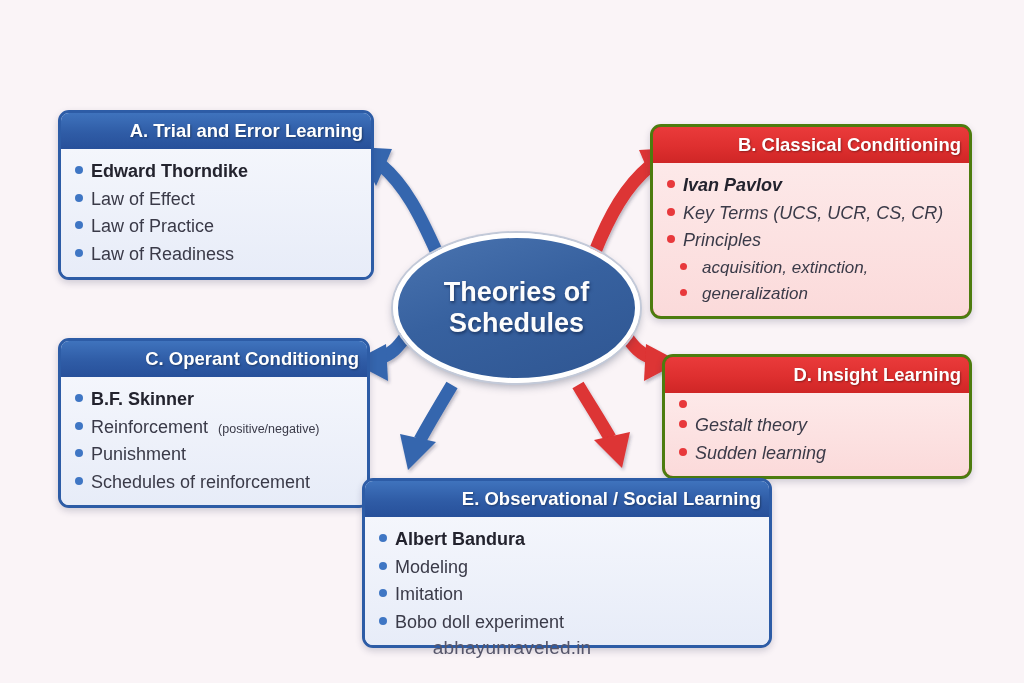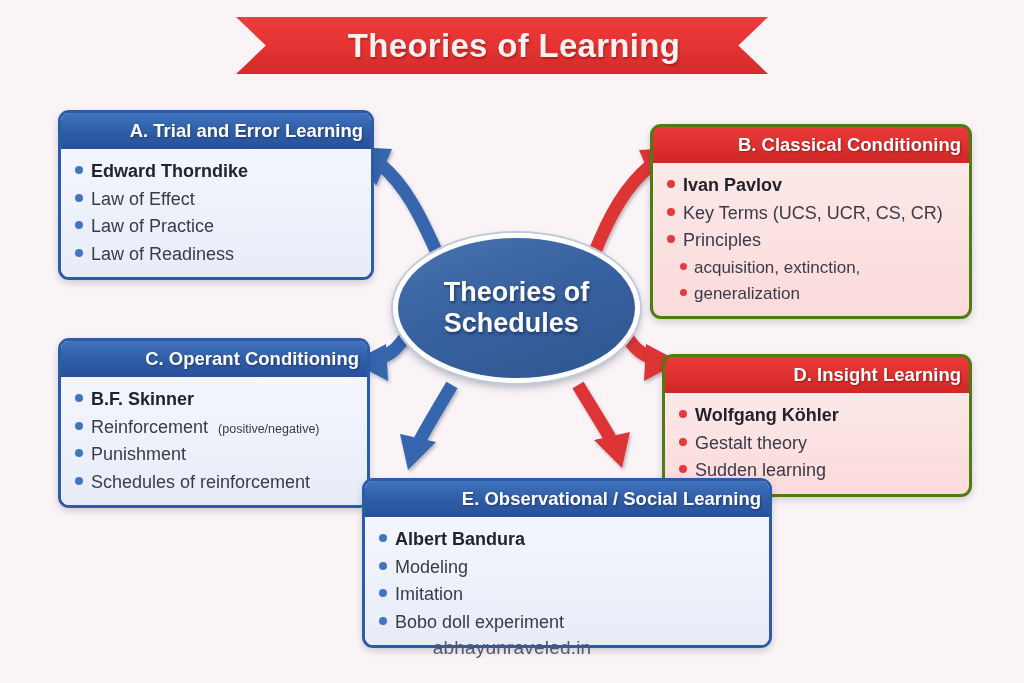--- a/index.html
+++ b/index.html
@@ -35,30 +35,30 @@
   .card-head{height:36px;display:flex;align-items:center;}
   .blue .card-head{background:linear-gradient(180deg,#3f73bd 0%,#2f5ca6 55%,#27509a 100%);}
   .red  .card-head{background:linear-gradient(180deg,#ea3b3b 0%,#de2f2f 55%,#cf2626 100%);}
   .card-head .title{
     color:#ffffff;font-size:18.5px;font-weight:bold;width:100%;
     text-align:right;text-shadow:1px 1px 2px rgba(0,0,0,.35);
     padding:0 8px;box-sizing:border-box;
   }
   .card-body{padding:9px 10px 9px 14px;text-align:center;}
   .blue .card-body{background:linear-gradient(180deg,#f4f6fc 0%,#e7ecf8 100%);}
-  .red  .card-body{background:linear-gradient(180deg,#fde9e9 0%,#fbdada 100%);}
+  .red  .card-body{background:linear-gradient(180deg,#fde9e9 0%,#fbdada 100%);font-style:italic;}
 
   ul.items{list-style:none;margin:0;padding:0;}
   ul.items li{
     display:flex;align-items:baseline;gap:8px;
     font-size:18px;color:#3a3a48;line-height:1.42;
     padding:1px 0;
   }
   ul.items li.bold{font-weight:bold;color:#23232e;}
-  ul.items li.sub{margin-left:13px;font-size:17px;gap:7px;}
+  ul.items li.sub{margin-left:13px;font-size:17px;gap:15px;}
   .dot{width:8px;height:8px;border-radius:50%;flex:0 0 auto;
        position:relative;top:-3px;}
   li.sub .dot{width:7px;height:7px;}
   .blue .dot{background:#3f76c4;}
   .red  .dot{background:#e8393c;}
   .small-note{font-size:12.5px;color:#3a3a48;font-weight:normal;margin-left:2px;}
 
   
   #card-a{left:58px;top:110px;width:310px;}
   #card-b{left:650px;top:108px;width:316px;}
@@ -72,40 +72,37 @@
     position:absolute;left:393px;top:233px;width:247px;height:150px;
     border-radius:50%;
     background:linear-gradient(160deg,#4a74b0 0%,#37619f 45%,#2f5692 100%);
     border:5px solid #ffffff;
     box-shadow:0 0 0 2px #c2c9d8, 0 4px 9px rgba(30,40,70,.35);
     display:flex;align-items:center;justify-content:center;
     box-sizing:border-box;
   }
   #hub .hub-text{
     color:#fdfdfd;font-size:27px;font-weight:bold;line-height:1.16;
-    text-shadow:1px 2px 3px rgba(10,25,60,.55);
+    text-align:center;text-shadow:1px 2px 3px rgba(10,25,60,.55);
   }
 
   
   #arrows{position:absolute;left:0;top:0;width:1024px;height:683px;}
 
   
   #footer{
     position:absolute;left:0;top:637px;width:1024px;text-align:center;
     font-size:19px;color:#55556a;letter-spacing:.2px;
   }
 </style>
 </head>
 <body>
 
 <div id="stage">
 
-  <div class="ribbon">
-    <span class="ribbon-text">Theories of Learning</span>
-  </div>
 
   <svg id="arrows" viewBox="0 0 1024 683">
     <defs>
       <filter id="ashadow" x="-30%" y="-30%" width="160%" height="160%">
         <feDropShadow dx="1.5" dy="2.5" stdDeviation="1.6" flood-color="#30304a" flood-opacity="0.30"></feDropShadow>
       </filter>
     </defs>
 
     <g filter="url(#ashadow)">
       <path d="M437,253 C420,215 405,185 381,165" stroke="#3566ae" stroke-width="13" fill="none" stroke-linecap="butt"></path>
@@ -222,21 +219,20 @@
   </div>
 
   <div class="card red" id="card-d">
     <div class="card-head">
       <div class="title">D. Insight Learning</div>
     </div>
     <div class="card-body">
       <ul class="items">
         <li class="bold">
             <span class="dot"></span>
-            <span>Wolfgang Köhler</span>
           </li>
         <li>
             <span class="dot"></span>
             <span>Gestalt theory</span>
           </li>
         <li>
             <span class="dot"></span>
             <span>Sudden learning</span>
           </li>
       </ul>

